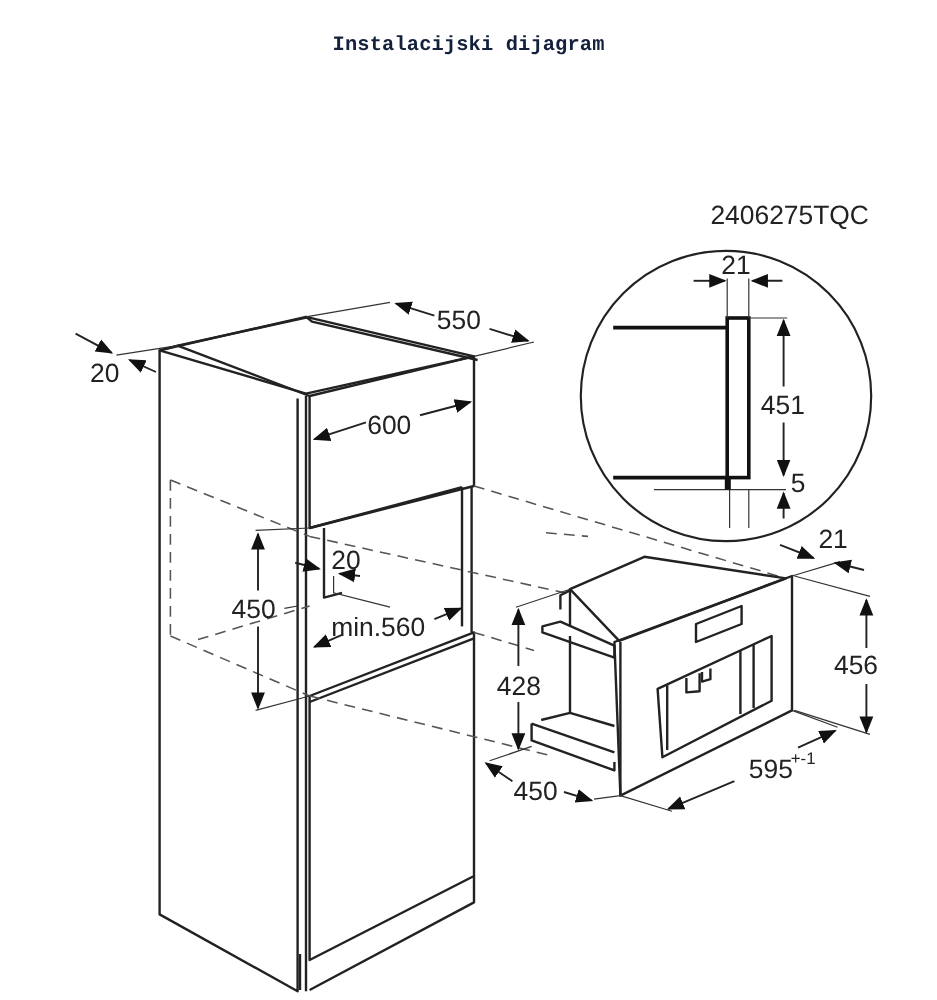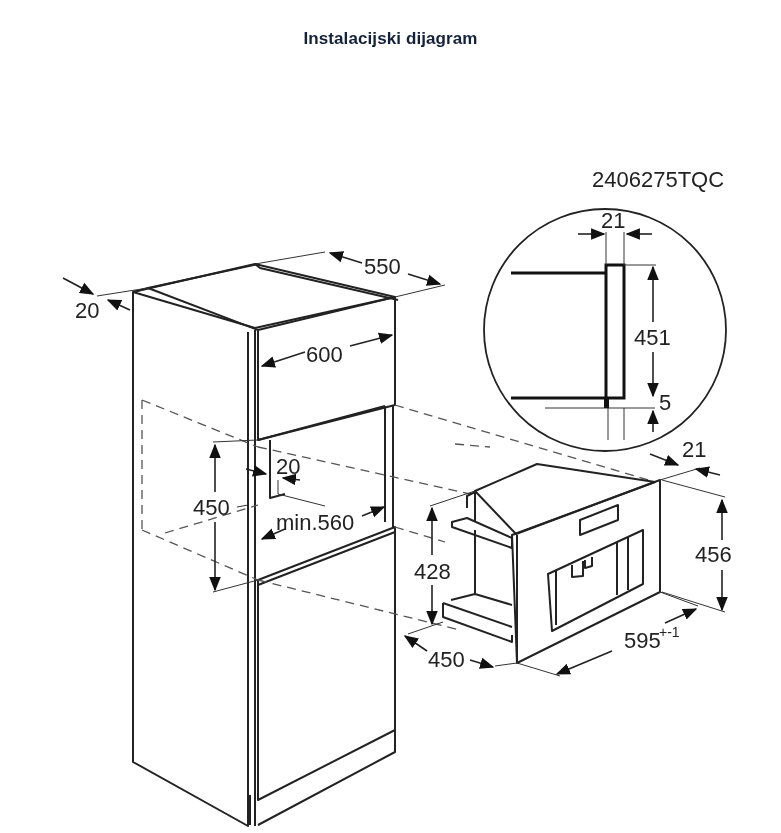--- a/index.html
+++ b/index.html
@@ -1,17 +1,17 @@
 <!DOCTYPE html>
 <html><head>
 <meta charset="utf-8">
 <style>
   html, body { margin: 0; padding: 0; background: #ffffff; }
   body { width: 781px; height: 833px; position: relative; overflow: hidden; font-family: "Liberation Sans", sans-serif; }
-  .title { position: absolute; top: 29px; left: 0; width: 781px; text-align: center; font-family: Liberation Sans, sans-serif; font-size: 17px; font-weight: bold; color: #14213d; letter-spacing: 0.1px; }
+  .title { position: absolute; top: 29px; left: 0; width: 781px; text-align: center; font-family: Liberation Mono, monospace; font-size: 17px; font-weight: bold; color: #14213d; letter-spacing: 0.1px; }
   svg.diagram { position: absolute; left: 0; top: 0; }
   .ln { stroke: #222; stroke-width: 2; fill: none; stroke-linejoin: round; }
   .thk { stroke: #111; stroke-width: 3.2; fill: none; }
   .thin { stroke: #333; stroke-width: 1; fill: none; }
   .dash { stroke: #555; stroke-width: 1.3; fill: none; stroke-dasharray: 9 6; }
   .dim { stroke: #222; stroke-width: 1.6; fill: none; }
   .arrow { fill: #111; }
   .lbl { font-family: "Liberation Sans", sans-serif; font-size: 22px; fill: #222; }
   .sup { font-family: "Liberation Sans", sans-serif; font-size: 14px; fill: #222; }
   .code { font-family: "Liberation Sans", sans-serif; font-size: 22px; fill: #222; }

